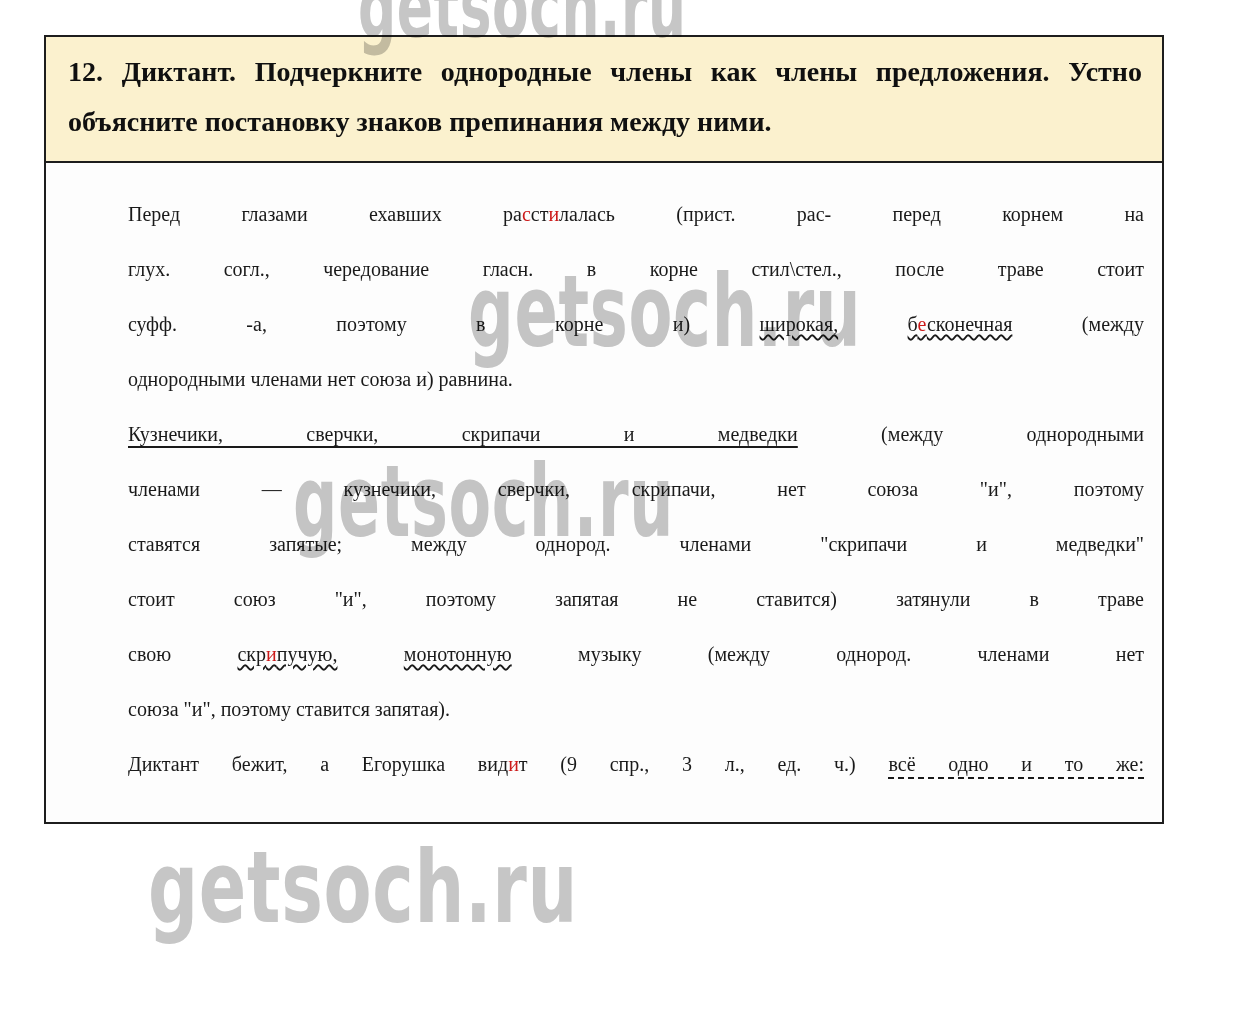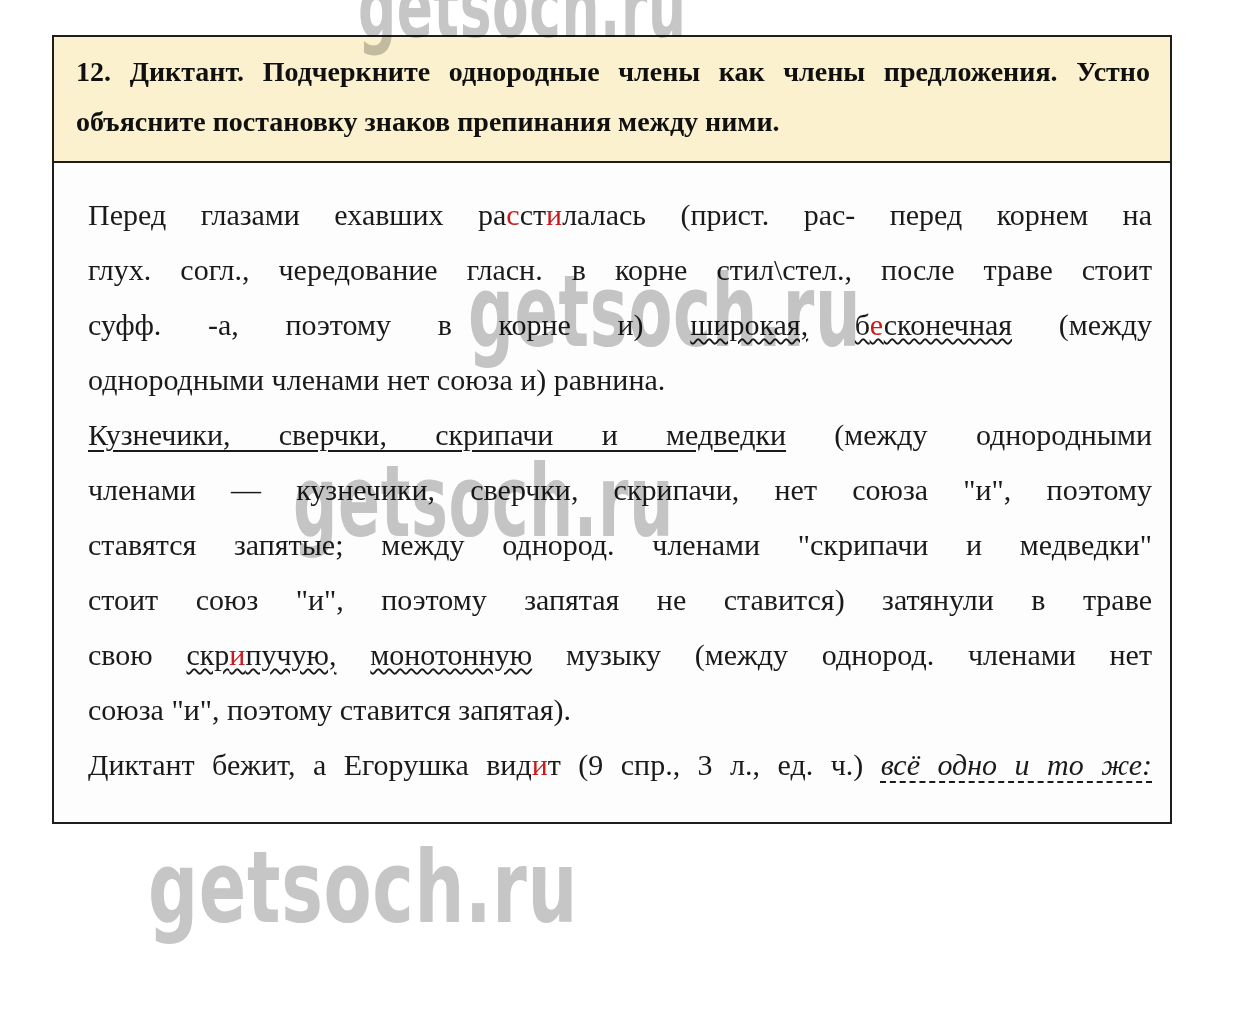--- a/index.html
+++ b/index.html
@@ -9,21 +9,21 @@
     --text:#1a1a1a;
     --red:#cc1a1a;
     --wm:#c6c6c6;
   }
   *{margin:0;padding:0;box-sizing:border-box;}
   html,body{width:1242px;height:1019px;}
   body{background:var(--page-bg);overflow:hidden;font-family:"Liberation Serif",serif;}
   .page{position:relative;width:1242px;height:1019px;background:var(--page-bg);overflow:hidden;}
 
   .frame{
-    position:absolute;left:52px;top:35px;width:1120px;
+    position:absolute;left:44px;top:35px;width:1120px;
     border:2px solid var(--border);
     background:#fdfdfd;
   }
   .task-box{
     background:var(--task-bg);
     border-bottom:2px solid var(--border);
     padding:10px 20px 14px 22px;
   }
   .task-line{
     font-family:"Liberation Serif",serif;
@@ -33,24 +33,25 @@
     color:#101010;
   }
   .task-line.justify{text-align:justify;text-align-last:justify;}
 
   .text-box{
     background:#fdfdfd;
     padding:24px 18px 30px 34px;
   }
   .line{
     font-family:"Liberation Serif",serif;
-    font-size:30px;
+    font-size:20px;
     line-height:55px;
     color:var(--text);
     text-align:left;
+    margin-left:48px;
   }
   .line.justify{text-align:justify;text-align-last:justify;}
 
   .seg{color:var(--text);text-align:right;}
   .u-solid{
     text-decoration-line:underline;
     text-decoration-style:solid;
     text-decoration-thickness:2px;
     text-underline-offset:5px;
     text-decoration-color:var(--text);
@@ -61,21 +62,20 @@
     text-decoration-thickness:1.5px;
     text-underline-offset:3px;
     text-decoration-color:var(--text);
   }
   .u-dash{
     text-decoration-line:underline;
     text-decoration-style:dashed;
     text-decoration-thickness:2px;
     text-underline-offset:6px;
     text-decoration-color:var(--text);
-    font-style:italic;
   }
   .red{color:var(--red);}
 
   .wm{
     position:absolute;
     font-family:"DejaVu Sans",sans-serif;
     font-weight:bold;
     font-size:100px;
     line-height:1;
     color:var(--wm);

